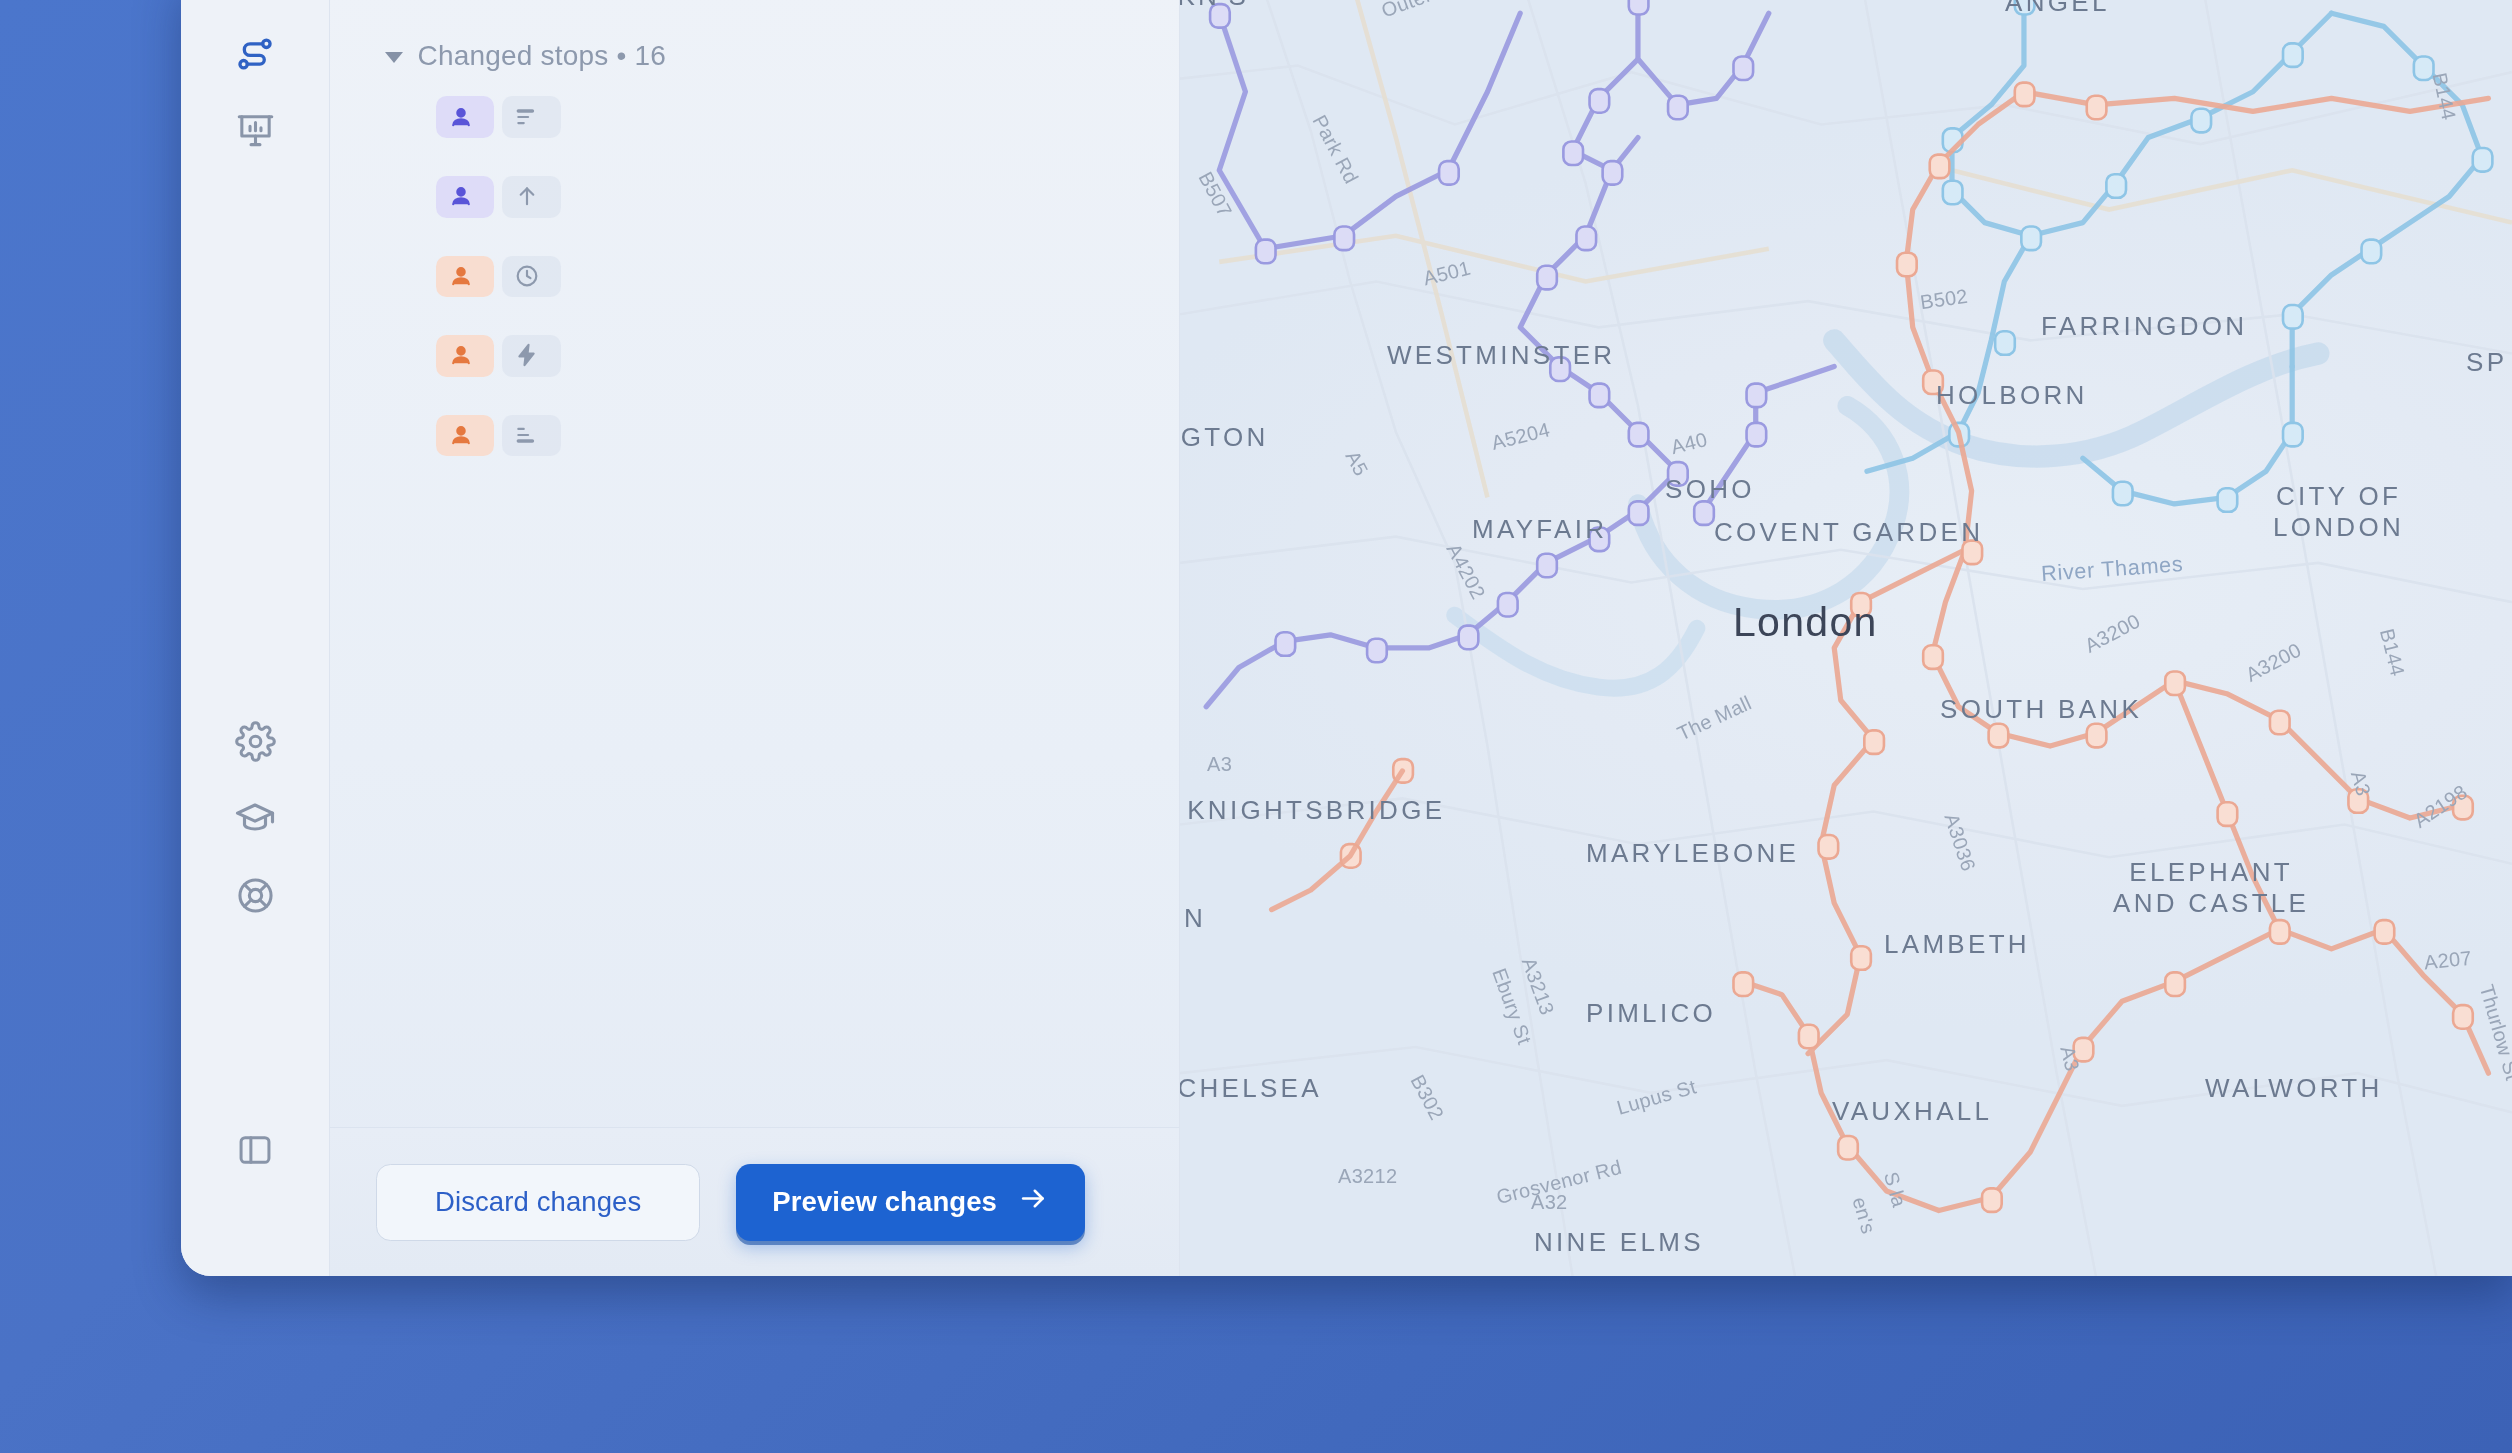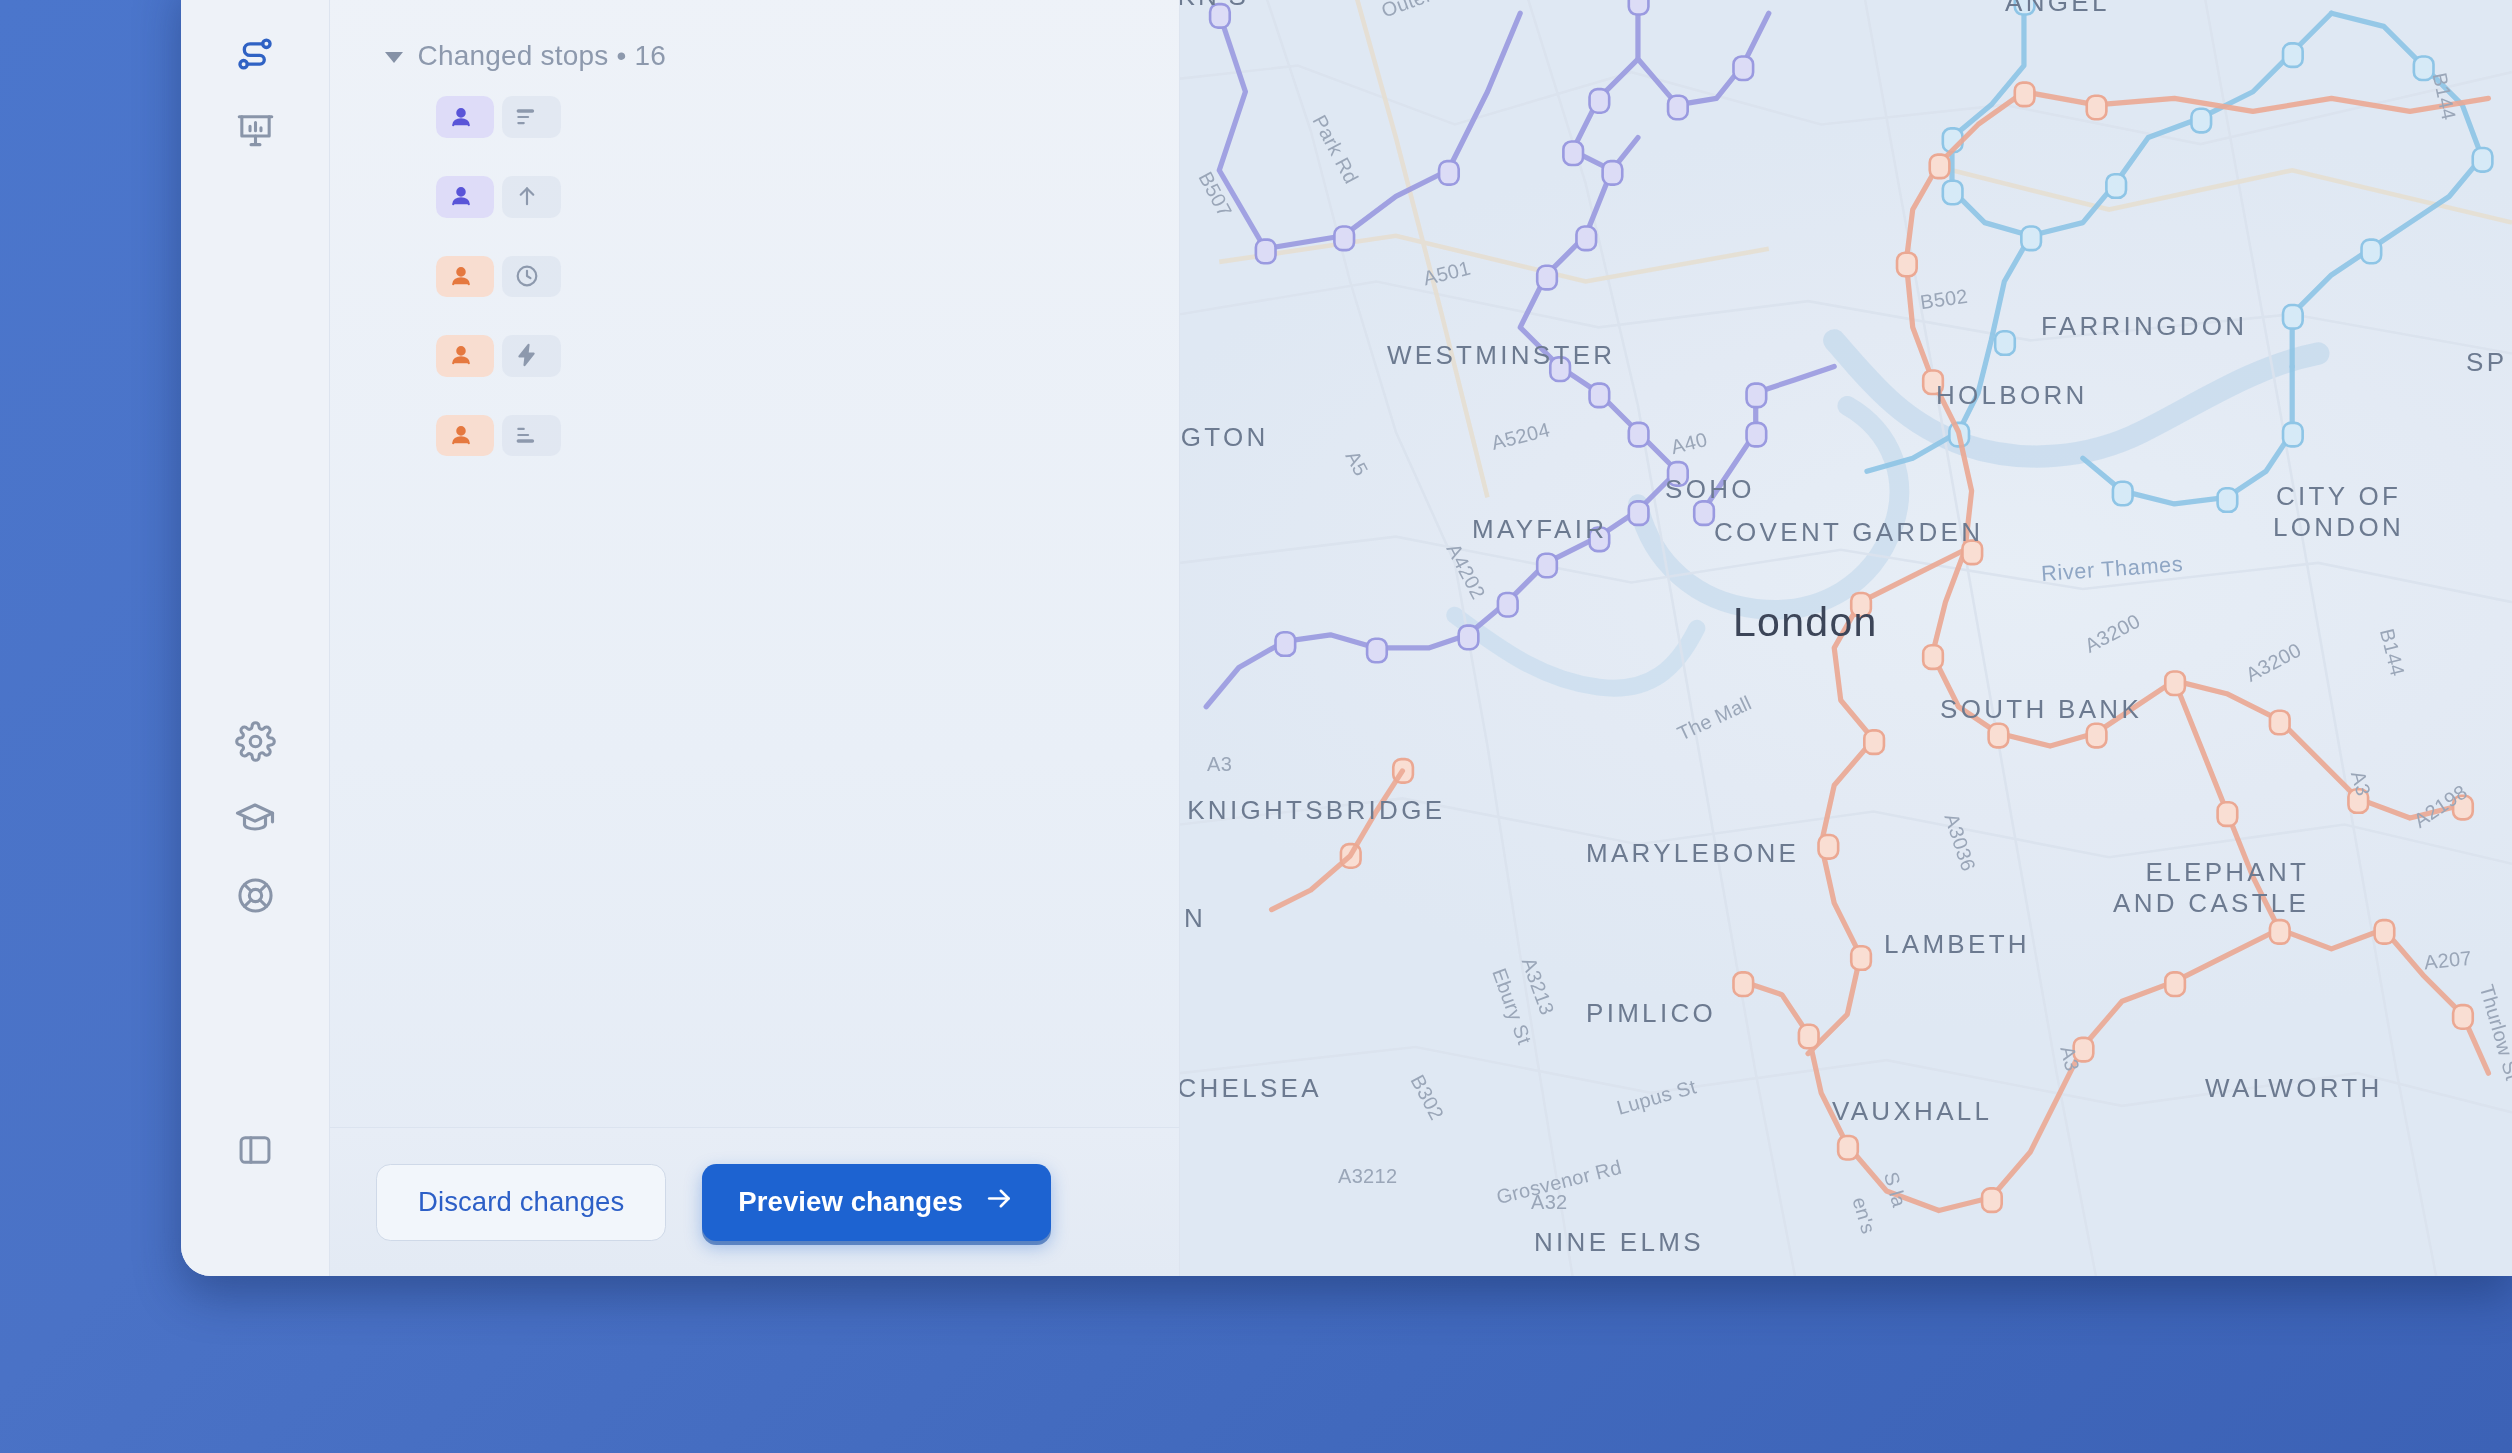--- a/index.html
+++ b/index.html
@@ -167,21 +167,21 @@
     height: 149px;
     border-top: 1.3px solid #dbe3ef;
     display: flex;
     align-items: center;
     gap: 36px;
     padding-left: 46px;
     background: linear-gradient(180deg,#e7edf6 0%, #e3eaf4 100%);
   }
   #discard-changes-button {
     height: 77px;
-    padding: 0 41px;
+    padding: 0 58px;
     border: 1.3px solid #cfd9e8;
     border-radius: 14.4px;
     background: #f2f6fb;
     color: #2c5fc7;
     font-size: 27.5px;
     font-family: "Liberation Sans", sans-serif;
     cursor: pointer;
     letter-spacing: 0.1px;
   }
   #preview-changes-button {
@@ -635,21 +635,21 @@
         <div class="map-label " style="left: 1286px; top: 373px;">SP</div>
         <div class="map-label " style="left: 0.7px; top: 448px;">GTON</div>
         <div class="map-label " style="left: 485px; top: 500px;">SOHO</div>
         <div class="map-label " style="left: 292px; top: 540px;">MAYFAIR</div>
         <div class="map-label " style="left: 534px; top: 543px;">COVENT GARDEN</div>
         <div class="map-label  two-line" style="left: 1093px; top: 507px;">CITY OF<br>LONDON</div>
         <div class="map-label big" style="left: 553px; top: 625px;">London</div>
         <div class="map-label " style="left: 760px; top: 720px;">SOUTH BANK</div>
         <div class="map-label " style="left: 7.2px; top: 821px;">KNIGHTSBRIDGE</div>
         <div class="map-label " style="left: 406px; top: 864px;">MARYLEBONE</div>
-        <div class="map-label  two-line" style="left: 933px; top: 883px; text-align: right;">ELEPHANT<br>AND CASTLE</div>
+        <div class="map-label  two-line" style="left: 933px; top: 883px;">ELEPHANT<br>AND CASTLE</div>
         <div class="map-label " style="left: 704px; top: 955px;">LAMBETH</div>
         <div class="map-label " style="left: 406px; top: 1024px;">PIMLICO</div>
         <div class="map-label " style="left: -2.6px; top: 1099px;">CHELSEA</div>
         <div class="map-label " style="left: 652px; top: 1122px;">VAUXHALL</div>
         <div class="map-label " style="left: 1025px; top: 1099px;">WALWORTH</div>
         <div class="map-label " style="left: 3.9px; top: 929px;">N</div>
         <div class="map-label " style="left: 354px; top: 1253px;">NINE ELMS</div>
       </div>
     <div id="map-roads">
         <div class="map-label road" style="left: 200px; top: 13px; transform: rotate(-20deg);">Outer Ci</div>

